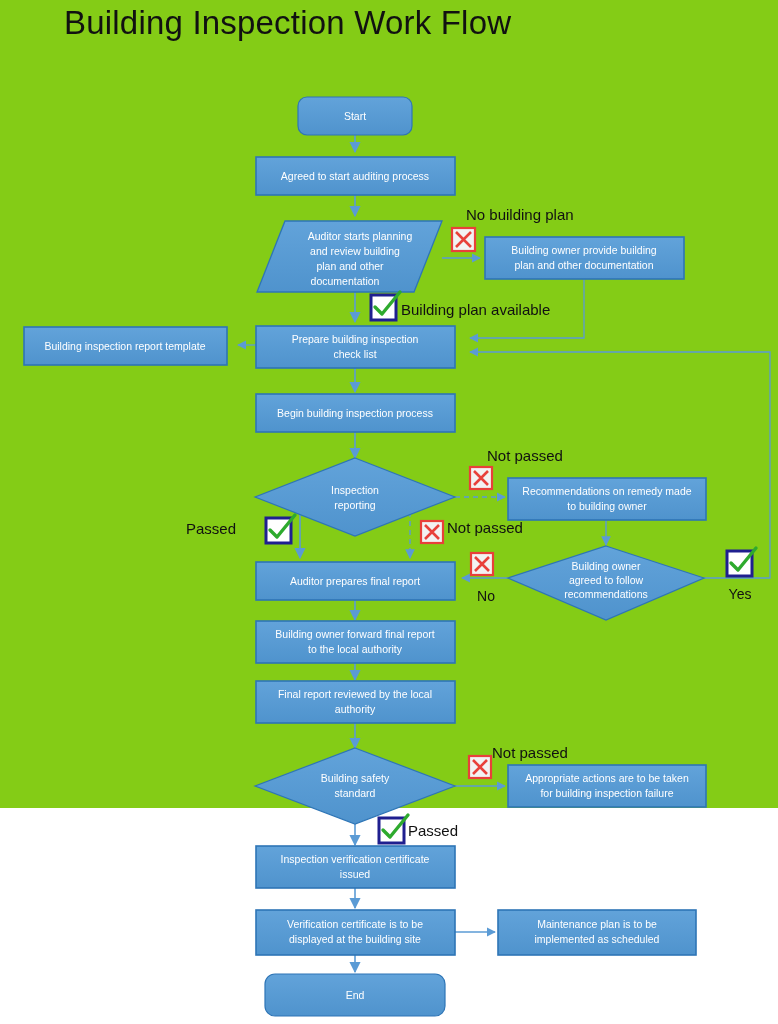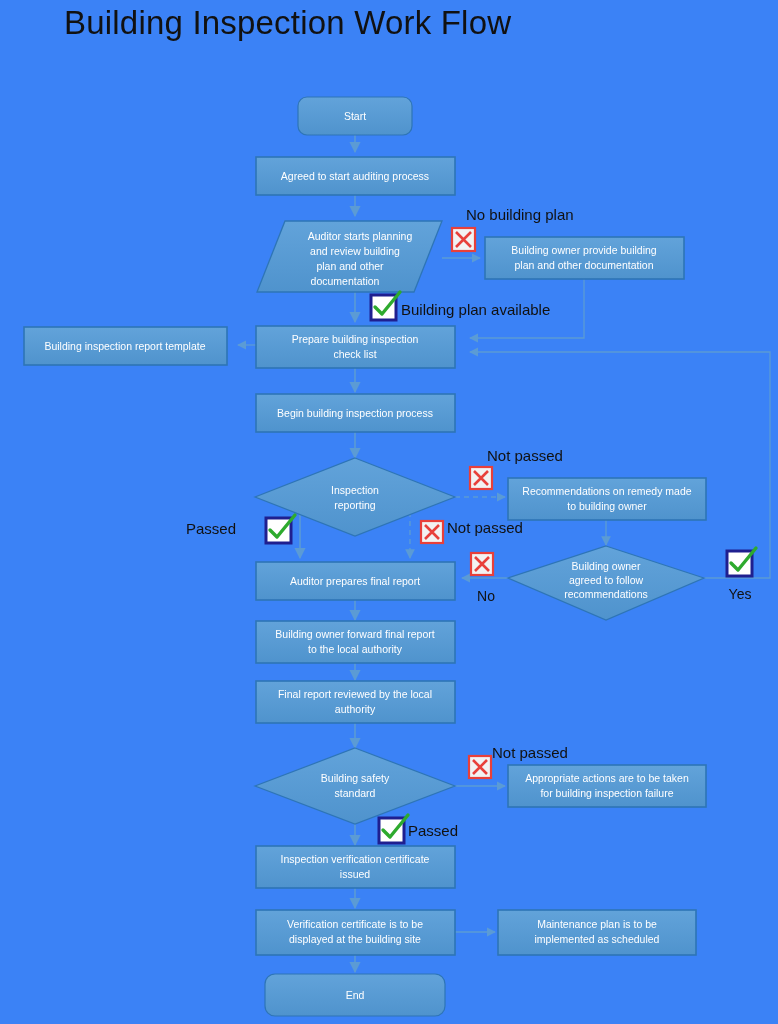--- a/index.html
+++ b/index.html
@@ -1,18 +1,18 @@
 <!DOCTYPE html>
 <html><head>
 <meta charset="utf-8">
 <style>
   html,body{margin:0;padding:0;background:#ffffff;}
   body{width:778px;height:1024px;overflow:hidden;
        font-family:"Liberation Sans","DejaVu Sans",sans-serif;}
-  #stage{position:relative;width:778px;height:1024px;background:#3b82f6;}
+  #stage{position:relative;width:778px;height:808px;background:#84cc16;}
   #title{position:absolute;left:64px;top:4px;font-size:33px;color:#111;
          letter-spacing:.2px;white-space:nowrap;}
   svg{position:absolute;left:0;top:0;width:778px;height:1024px;}
   .nodeTxt{fill:#ffffff;font-size:10.5px;font-family:"Liberation Sans",sans-serif;}
   .lbl{font-size:15px;fill:#111;font-family:"Liberation Sans",sans-serif;}
   .lblsm{font-size:14px;fill:#111;font-family:"Liberation Sans",sans-serif;}
 </style>
 </head>
 <body>
 

